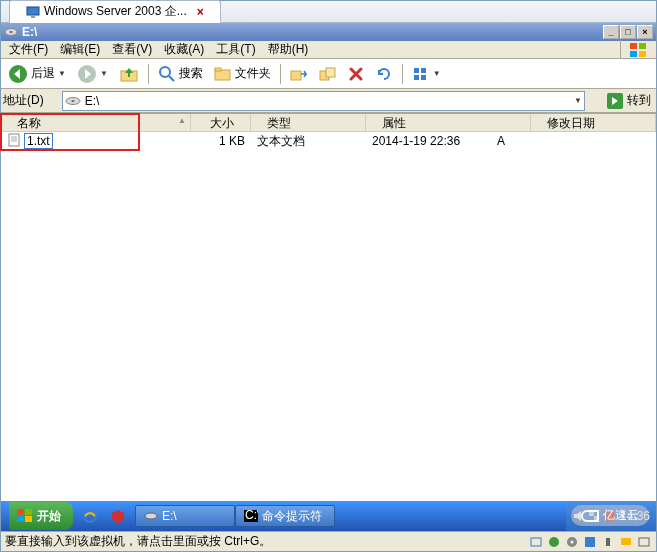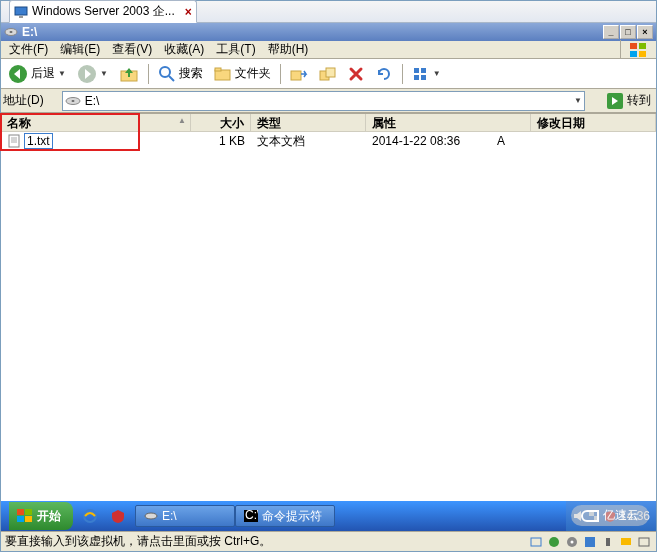--- a/index.html
+++ b/index.html
@@ -1,21 +1,21 @@
 <!DOCTYPE html>
 <html><head>
 <meta charset="utf-8">
 <style>
 * { box-sizing: border-box; margin: 0; padding: 0; font-family: "SimSun", "宋体", Arial, sans-serif; font-size: 12px; }
 body { background: #fff; width: 657px; height: 552px; position: relative; overflow: hidden; }
 
 .outer-frame { border: 1px solid #7b9ebd; height: 100%; display: flex; flex-direction: column; }
 
 .vm-tab-bar { background: linear-gradient(#f5f5f5,#e3e8f1); height: 22px; display: flex; align-items: flex-end; padding-left: 8px; border-bottom: 1px solid #a9b7c9; }
-.vm-tab { background: #fff; border: 1px solid #a9b7c9; border-bottom: 1px solid #fff; border-radius: 3px 3px 0 0; padding: 2px 4px; display: flex; align-items: center; gap: 4px; position: relative; top: 1px; }
+.vm-tab { background: #fff; border: 1px solid #a9b7c9; border-bottom: 1px solid #fff; border-radius: 3px 3px 0 0; padding: 2px 16px; display: flex; align-items: center; gap: 4px; position: relative; top: 1px; }
 .vm-tab .x { color: #a00; font-weight: bold; margin-left: 6px; }
 
 .inner-window { flex: 1; display: flex; flex-direction: column; background: #d4d0c8; }
 
 .inner-titlebar { background: linear-gradient(#8ba8d8,#5b7fc0); height: 18px; display: flex; align-items: center; padding: 0 3px; color: #fff; font-weight: bold; }
 .inner-titlebar .title { flex: 1; display: flex; align-items: center; gap: 4px; font-size: 11px; }
 .win-btn { width: 16px; height: 14px; background: #d4d0c8; border: 1px outset #fff; margin-left: 1px; text-align: center; line-height: 12px; font-size: 9px; color: #000; display: inline-block; }
 
 .menubar { background: #ece9d8; height: 18px; display: flex; align-items: center; border-bottom: 1px solid #aca899; padding: 0 2px; }
 .menu-item { padding: 3px 6px; cursor: default; }
@@ -27,21 +27,21 @@
 .sep { width: 1px; height: 20px; background: #aca899; margin: 0 3px; }
 .dd { font-size: 8px; color: #404040; }
 
 .addrbar { background: #ece9d8; height: 24px; display: flex; align-items: center; border-bottom: 1px solid #aca899; padding: 0 2px; gap: 18px; }
 .addr-input { flex: 1; height: 20px; border: 1px solid #7f9db9; background: #fff; display: flex; align-items: center; padding: 0 2px; gap: 4px; }
 .addr-input input { border: none; outline: none; flex: 1; font-size: 12px; }
 .go-btn { display: flex; align-items: center; gap: 3px; padding: 1px 3px; }
 
 .listview { flex: 1; background: #fff; border-top: 1px solid #aca899; position: relative; }
 .lv-header { display: flex; background: #ece9d8; height: 18px; border-bottom: 1px solid #d0cdbf; }
-.lv-col { border-right: 1px solid #d0cdbf; padding: 1px 6px; position: relative; font-weight: bold; }
+.lv-col { border-right: 1px solid #d0cdbf; padding: 1px 16px; position: relative; }
 .lv-col.sort::after { content: "▲"; font-size: 8px; position: absolute; right: 4px; top: 2px; color: #888; }
 .c-name { width: 190px; }
 .c-size { width: 60px; text-align: right; }
 .c-type { width: 115px; }
 .c-date { width: 125px; }
 .c-attr { flex: 1; }
 
 .highlight-box { position: absolute; border: 2px solid #e02020; top: -1px; left: -1px; width: 140px; height: 38px; pointer-events: none; z-index: 5; }
 
 .lv-row { display: flex; height: 18px; align-items: center; }
@@ -213,34 +213,34 @@
     <div class="listview">
       <div class="highlight-box"></div>
       <div class="lv-header">
         <div class="lv-col c-name sort">名称</div>
         <div class="lv-col c-size">大小</div>
         <div class="lv-col c-type">类型</div>
         <div class="lv-col c-attr">属性</div>
         <div class="lv-col c-date">修改日期</div>
       </div>
       <div class="lv-row">
-        <div class="lv-cell c-name" style="display:flex;align-items:center;gap:3px;">
+        <div class="lv-cell c-name" style="display:flex;gap:3px;">
           <span>
             <svg width="14" height="14">
                 <rect x="2" y="1" width="10" height="12" fill="#fff" stroke="#888"></rect>
                 <line x1="4" y1="4" x2="10" y2="4" stroke="#aaa"></line>
                 <line x1="4" y1="6" x2="10" y2="6" stroke="#aaa"></line>
                 <line x1="4" y1="8" x2="10" y2="8" stroke="#aaa"></line>
               </svg>
           </span>
           <span class="rename-box">1.txt</span>
         </div>
         <div class="lv-cell c-size" style="text-align:right">1 KB</div>
         <div class="lv-cell c-type">文本文档</div>
-        <div class="lv-cell c-date">2014-1-22 08:36</div>
+        <div class="lv-cell c-date">2014-1-19 22:36</div>
         <div class="lv-cell c-attr">A</div>
       </div>
     </div>
 
     <div class="taskbar">
       <div class="start-btn">
         <svg width="16" height="14">
             <rect x="0" y="0" width="7" height="6" fill="#e94f1b"></rect>
             <rect x="8" y="0" width="7" height="6" fill="#7fbc00"></rect>
             <rect x="0" y="7" width="7" height="6" fill="#00a3ee"></rect>

